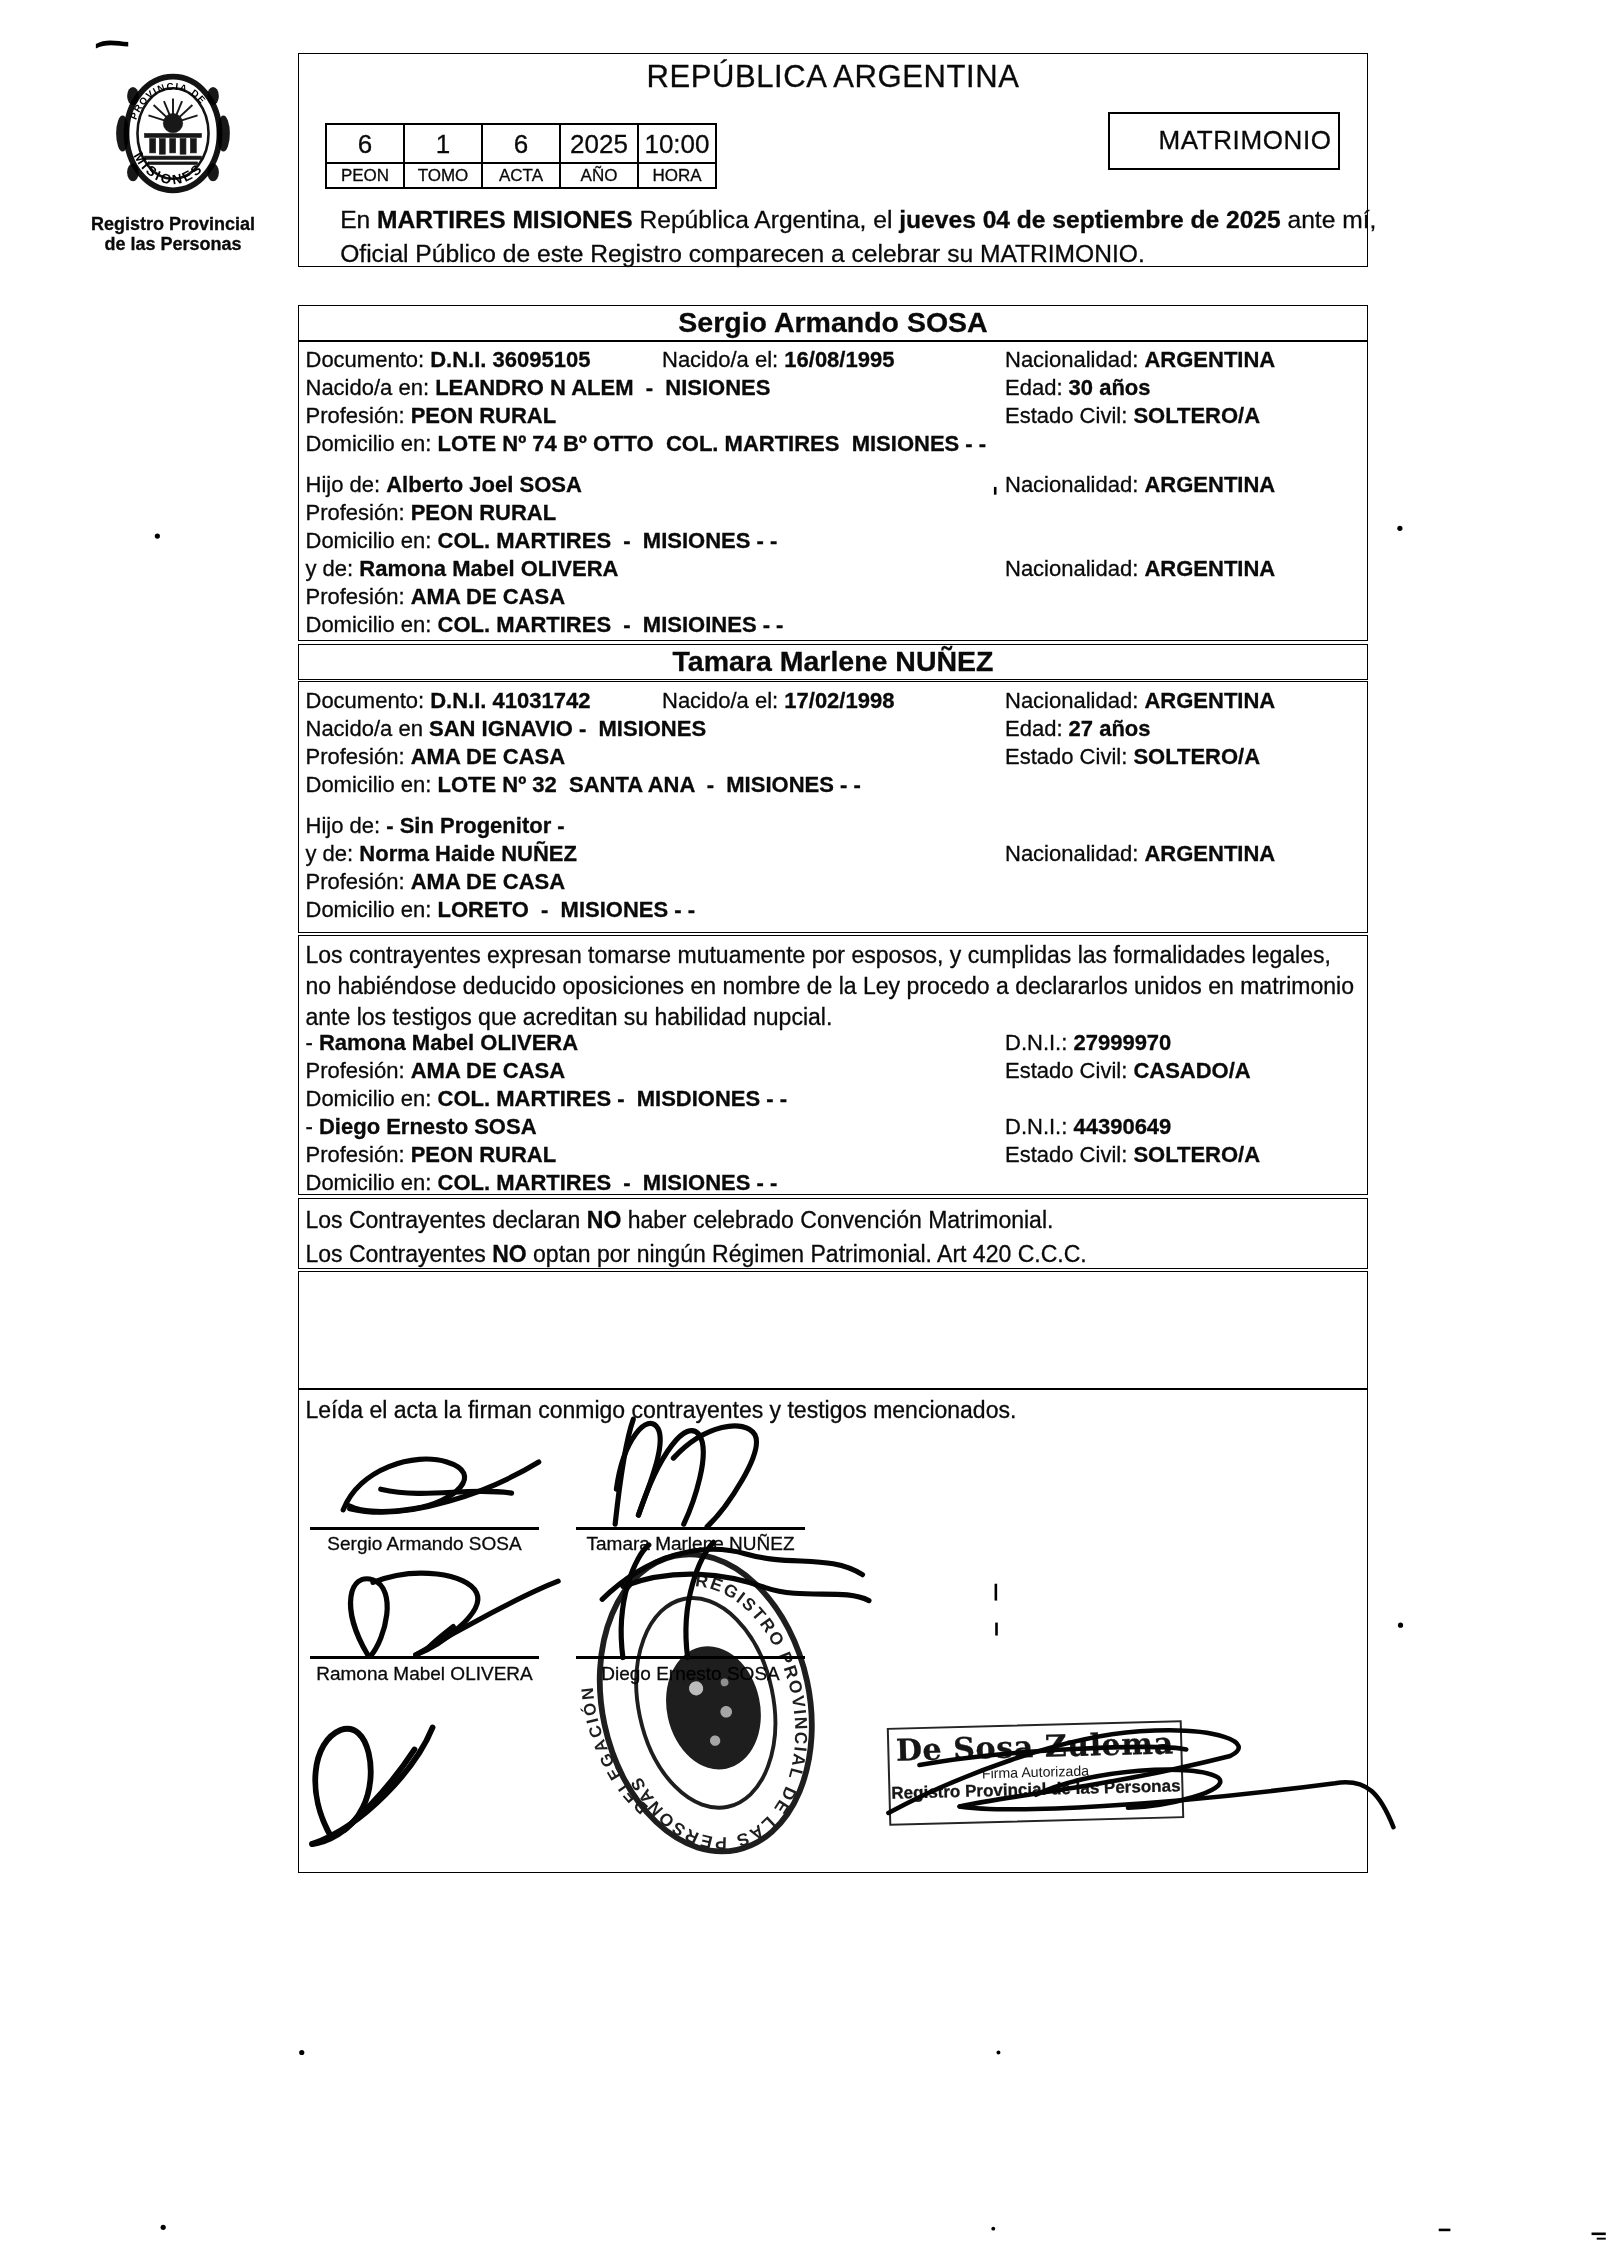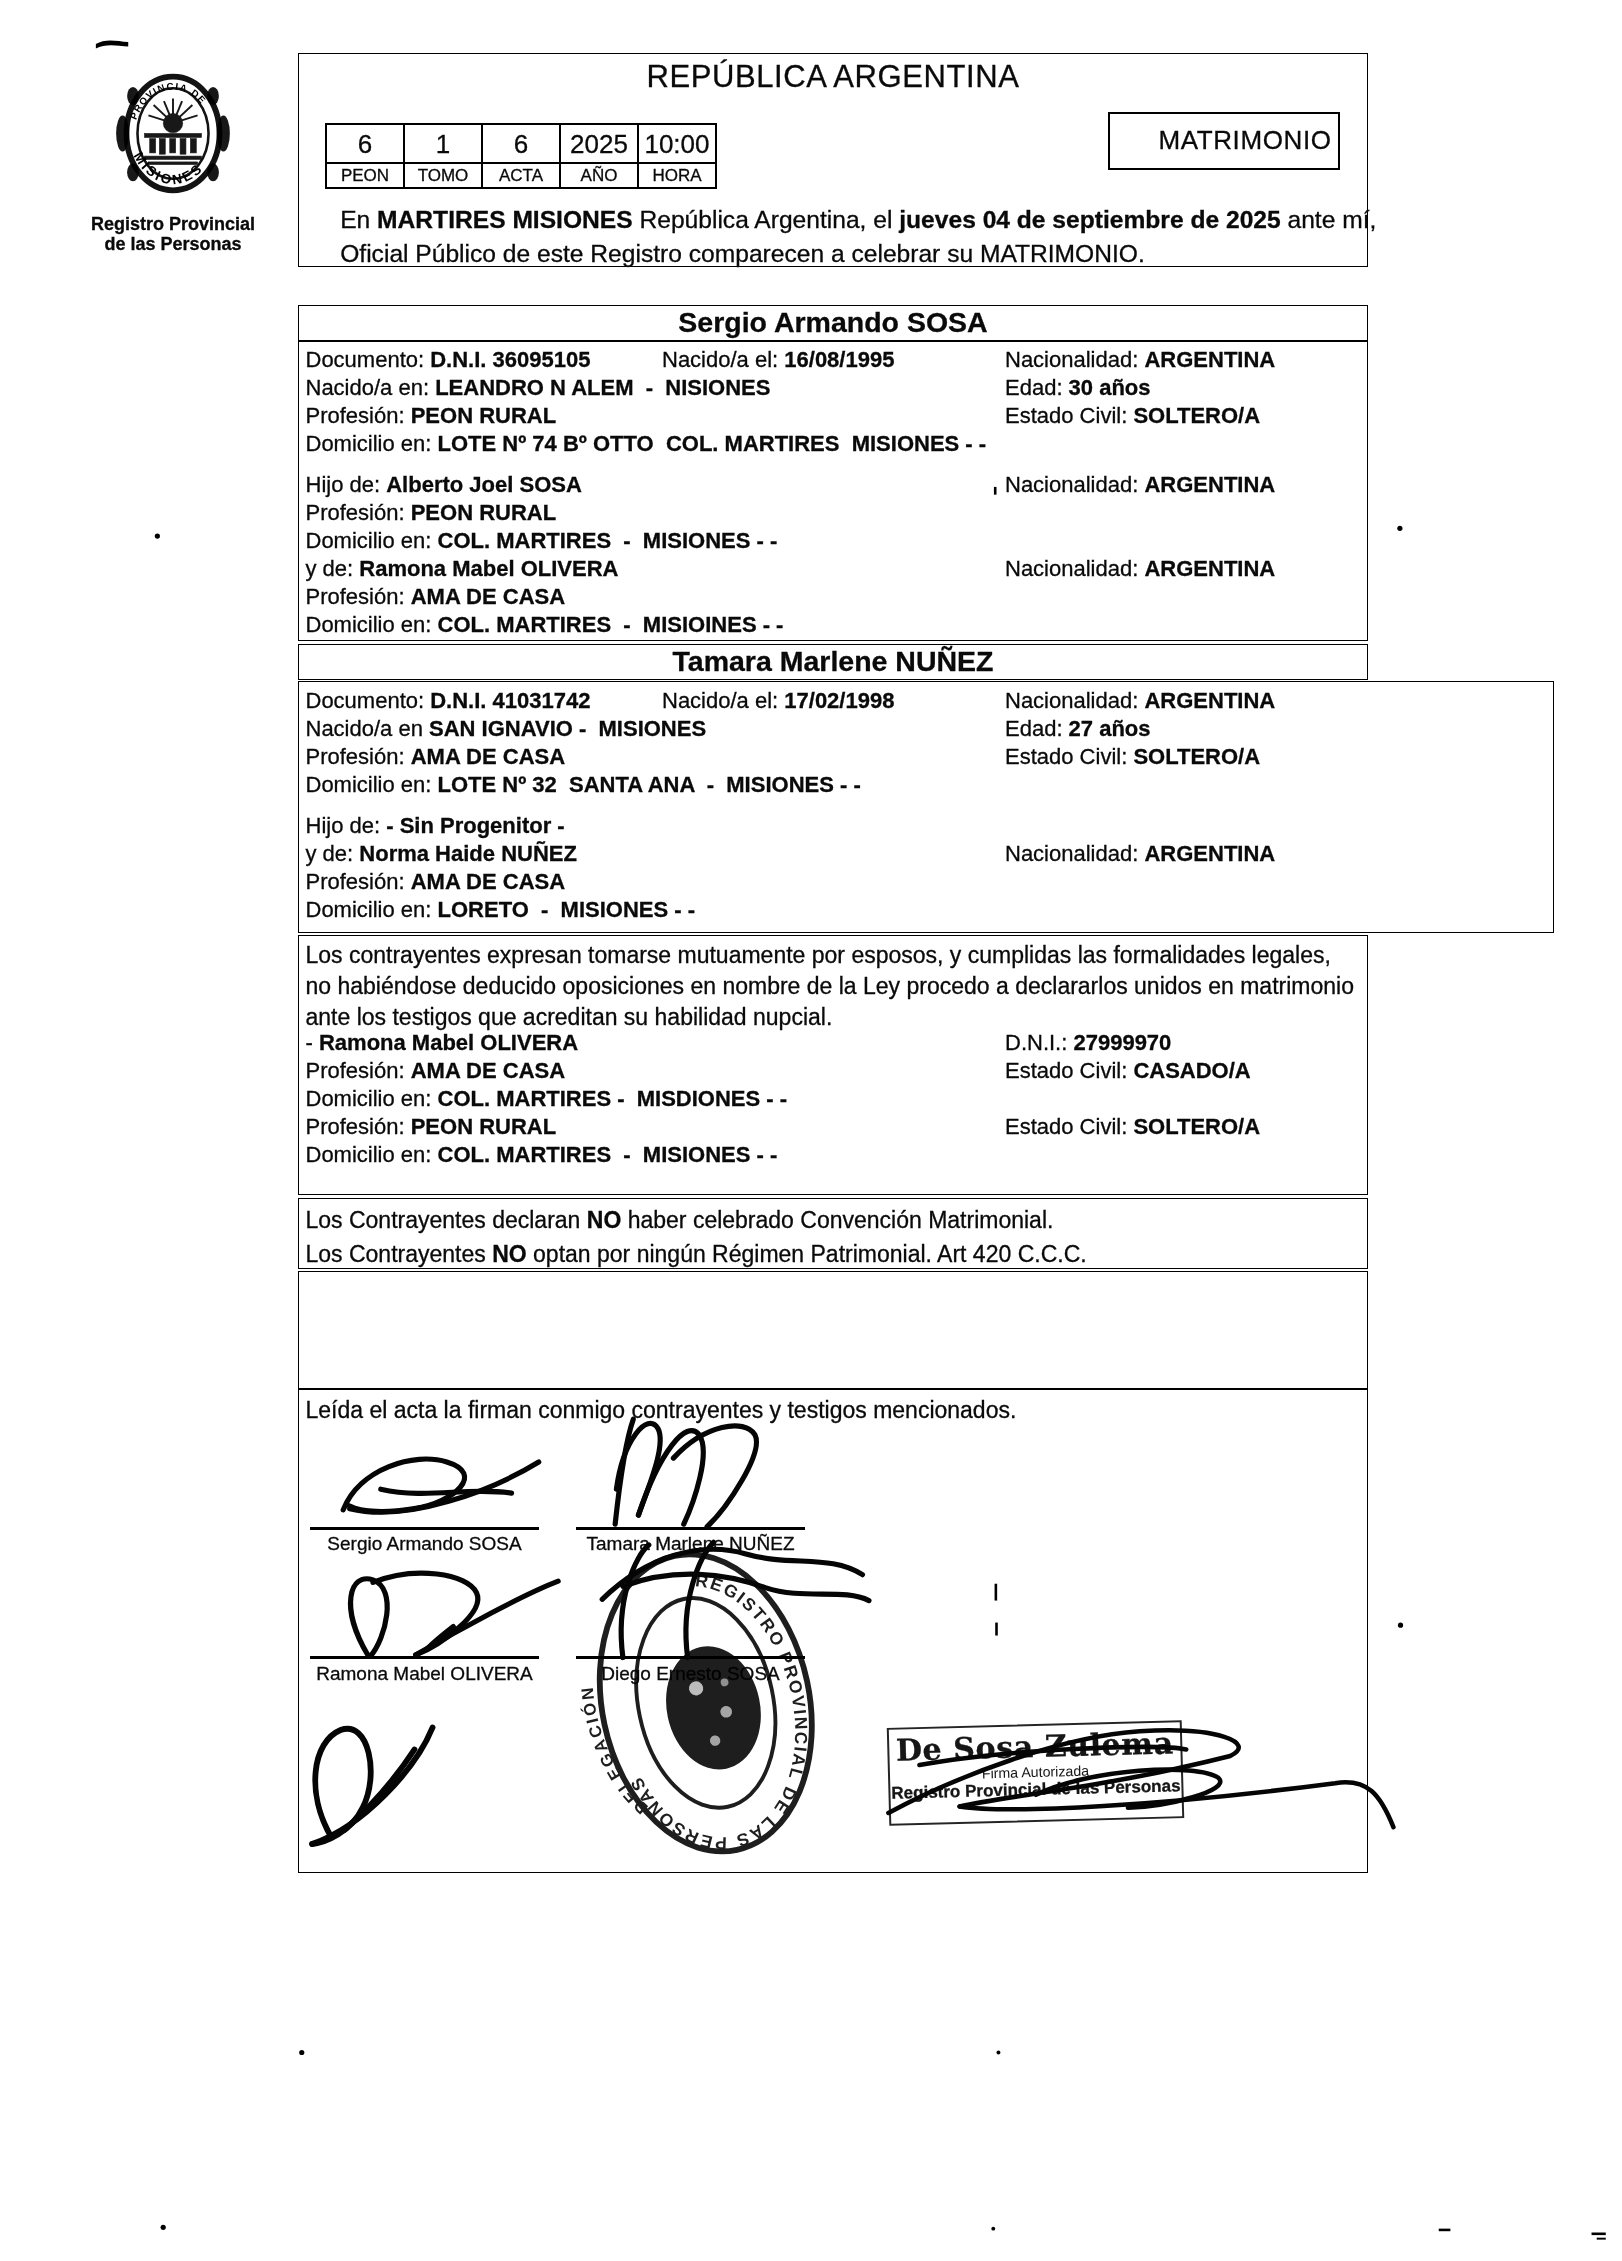--- a/index.html
+++ b/index.html
@@ -146,21 +146,21 @@
       </div>
       <div class="row">
         <span class="cell c-left"><span>Domicilio en: </span><span class="bv">COL. MARTIRES  -  MISIOINES - -</span></span>
       </div>
     </div>
 </div>
 
 <div class="box strip" id="boxD" style="left:298px;top:644px;width:1070px;height:36px;">
   <span>Tamara Marlene NUÑEZ</span>
 </div>
-<div class="box" id="boxE" style="left:298px;top:681px;width:1256px;height:252px;">
+<div class="box" id="boxE" style="left:298px;top:681px;width:1070px;height:252px;">
   <div class="rows" style="top:5.2px;">
       <div class="row">
         <span class="cell c-left"><span>Documento: </span><span class="bv">D.N.I. 41031742</span></span>
         <span class="cell c-mid"><span>Nacido/a el: </span><span class="bv">17/02/1998</span></span>
         <span class="cell c-right"><span>Nacionalidad: </span><span class="bv">ARGENTINA</span></span>
       </div>
       <div class="row">
         <span class="cell c-left"><span>Nacido/a en </span><span class="bv">SAN IGNAVIO -  MISIONES</span></span>
         <span class="cell c-right"><span>Edad: </span><span class="bv">27 años</span></span>
       </div>
@@ -193,20 +193,24 @@
       <div class="row">
         <span class="cell c-left"><span>- </span><span class="bv">Ramona Mabel OLIVERA</span></span>
         <span class="cell c-right"><span>D.N.I.: </span><span class="bv">27999970</span></span>
       </div>
       <div class="row">
         <span class="cell c-left"><span>Profesión: </span><span class="bv">AMA DE CASA</span></span>
         <span class="cell c-right"><span>Estado Civil: </span><span class="bv">CASADO/A</span></span>
       </div>
       <div class="row">
         <span class="cell c-left"><span>Domicilio en: </span><span class="bv">COL. MARTIRES -  MISDIONES - -</span></span>
+      </div>
+      <div class="row">
+        <span class="cell c-left"><span>- </span><span class="bv">Diego Ernesto SOSA</span></span>
+        <span class="cell c-right"><span>D.N.I.: </span><span class="bv">44390649</span></span>
       </div>
       <div class="row">
         <span class="cell c-left"><span>Profesión: </span><span class="bv">PEON RURAL</span></span>
         <span class="cell c-right"><span>Estado Civil: </span><span class="bv">SOLTERO/A</span></span>
       </div>
       <div class="row">
         <span class="cell c-left"><span>Domicilio en: </span><span class="bv">COL. MARTIRES  -  MISIONES - -</span></span>
       </div>
     </div>
 </div>

